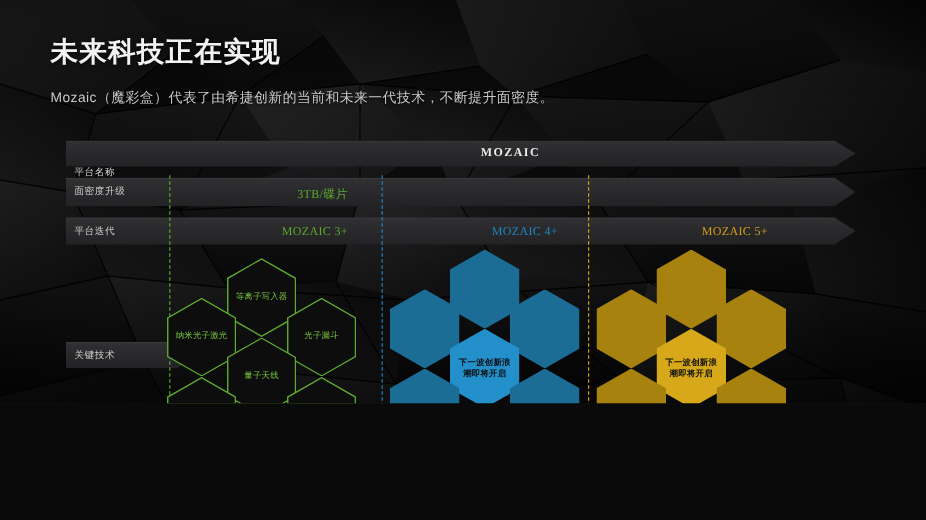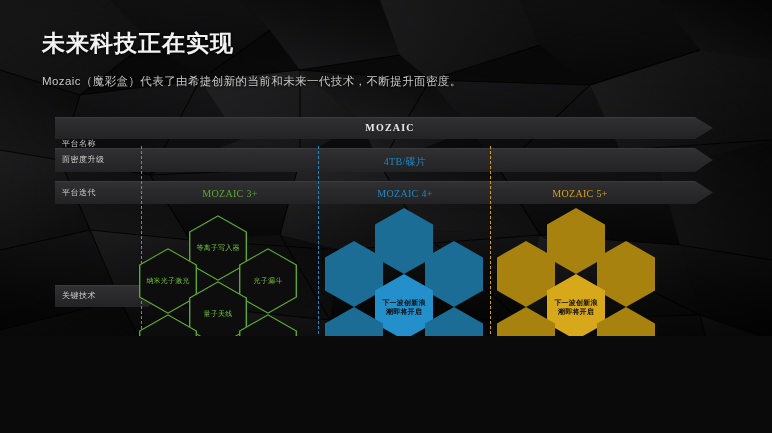--- a/index.html
+++ b/index.html
@@ -45,21 +45,21 @@
   .bar.arrow {
     clip-path: polygon(0 0, calc(100% - 18px) 0, 100% 50%, calc(100% - 18px) 100%, 0 100%);
   }
   .row-label {
     position: absolute;
     font-size: 8px; color: #cfcfcf; letter-spacing: .5px;
     line-height: 1;
   }
   .cell {
     position: absolute;
-    text-align: center;
+    text-align: right;
     font-size: 10px;
     font-family: "Liberation Serif", "DejaVu Serif", serif;
     letter-spacing: .3px;
   }
   .cell.white { color: #eaeaea; font-weight: 700; letter-spacing: 1.2px; }
   
   .divider {
     position: absolute;
     width: 0; border-left: 1.6px dashed;
     top: 146px; height: 258px;
@@ -169,21 +169,21 @@
 
   <div class="title">未来科技正在实现</div>
   <div class="subtitle">Mozaic（魔彩盒）代表了由希捷创新的当前和未来一代技术，不断提升面密度。</div>
 
   <div class="bar arrow" style="left:55px; top:117px; width:658px; height:22px;"></div>
   <div class="row-label" style="left:62px; top:140px;">平台名称</div>
   <div class="cell white" style="left:330px; top:122px; width:120px;">MOZAIC</div>
 
   <div class="bar arrow" style="left:55px; top:148px; width:658px; height:24px;"></div>
   <div class="row-label" style="left:62px; top:156px;">面密度升级</div>
-  <div class="cell" style="left:345px; top:155px; width:120px; color:#1e88c4;">4TB/碟片</div>
+  <div class="cell" style="left:170px; top:155px; width:120px; color:#5ca82e;">3TB/碟片</div>
 
   <div class="bar arrow" style="left:55px; top:181px; width:658px; height:23px;"></div>
   <div class="row-label" style="left:62px; top:189px;">平台迭代</div>
   <div class="cell" style="left:170px; top:188px; width:120px; color:#5ca82e;">MOZAIC 3+</div>
   <div class="cell" style="left:345px; top:188px; width:120px; color:#1e88c4;">MOZAIC 4+</div>
   <div class="cell" style="left:520px; top:188px; width:120px; color:#d4a017;">MOZAIC 5+</div>
 
   <div class="bar arrow" style="left:55px; top:285px; width:110px; height:22px;"></div>
   <div class="row-label" style="left:62px; top:292px;">关键技术</div>
 

